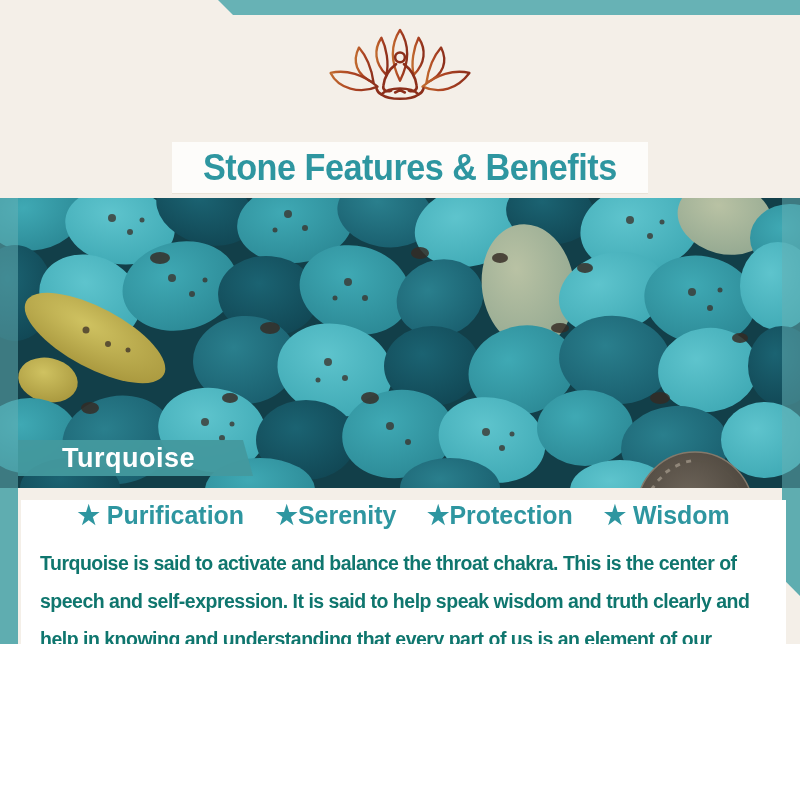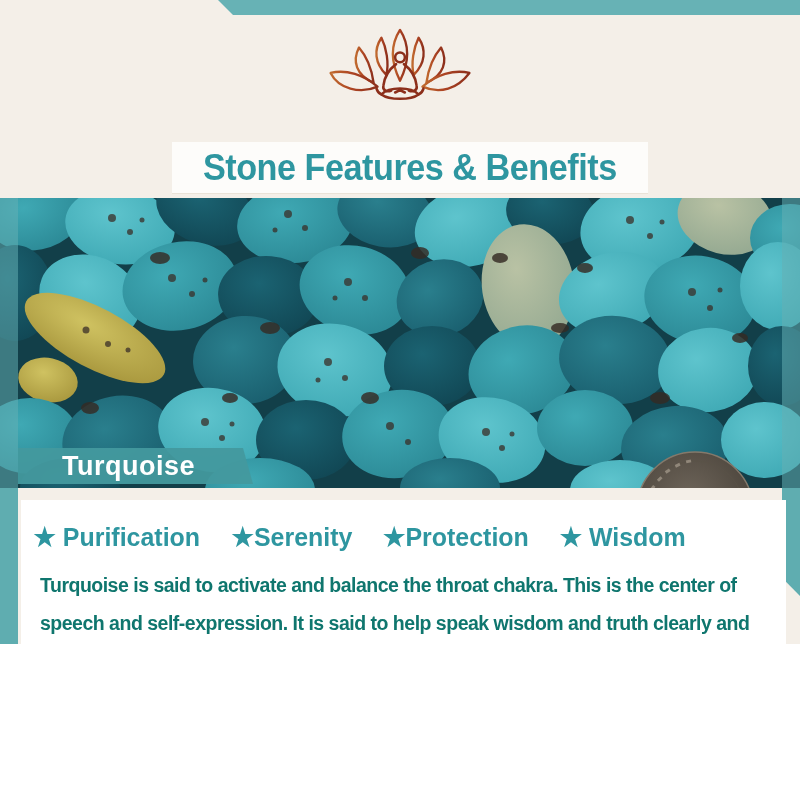--- a/index.html
+++ b/index.html
@@ -31,41 +31,41 @@
     transform:scaleX(0.95);white-space:nowrap;letter-spacing:-0.5px;
   }
   
   .photo{position:absolute;left:0;top:198px;width:800px;height:290px;}
   .photo svg{position:absolute;left:0;top:0;}
   .edge-overlay{position:absolute;top:0;bottom:0;width:18px;background:rgba(102,177,181,0.52);}
   .edge-overlay.left{left:0;}
   .edge-overlay.right{right:0;}
   
   .stone-label{
-    position:absolute;left:18px;bottom:4px;width:235px;height:36px;
+    position:absolute;left:18px;bottom:12px;width:235px;height:36px;
     background:rgba(67,153,158,0.95);
     clip-path:polygon(0 0,225px 0,100% 100%,0 100%);
     display:flex;align-items:center;justify-content:center;
   }
   .stone-label span{
     color:#ffffff;font-size:27px;font-weight:bold;letter-spacing:0.5px;
     padding-right:14px;
   }
   
   .left-strip{position:absolute;left:0;top:488px;width:18px;height:312px;background:#5fadb0;}
   .right-ribbon{
     position:absolute;left:782px;top:488px;width:18px;height:108px;background:#5fadb0;
     clip-path:polygon(0 0,100% 0,100% 100%,0 83%);
   }
   
   .content-panel{
     position:absolute;left:21px;top:500px;width:765px;height:280px;background:#ffffff;
   }
   .features-line{
-    margin-top:22px;text-align:left;color:#2e96a0;
+    text-align:center;color:#2e96a0;
     font-size:26px;font-weight:bold;white-space:nowrap;
   }
   .features-line span{margin:0 9px;display:inline-block;transform:scaleX(0.96);}
   .description{
     margin:13px 0 0 19px;width:745px;
     font-size:19.5px;font-weight:bold;color:#0f766e;letter-spacing:-0.5px;
     line-height:38px;white-space:pre-line;
   }
   
   .bottom-band{

